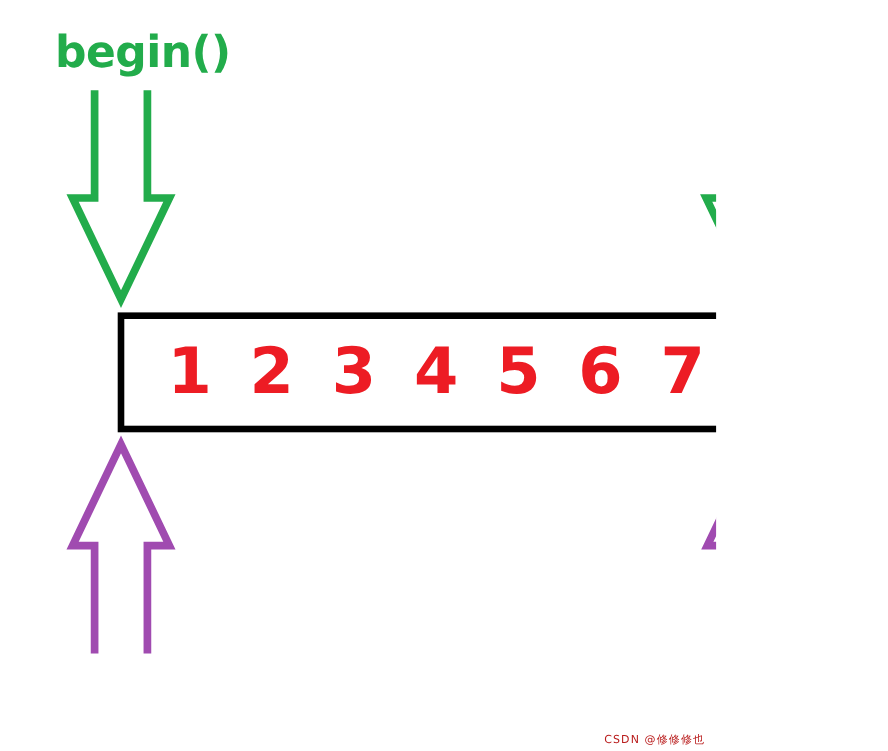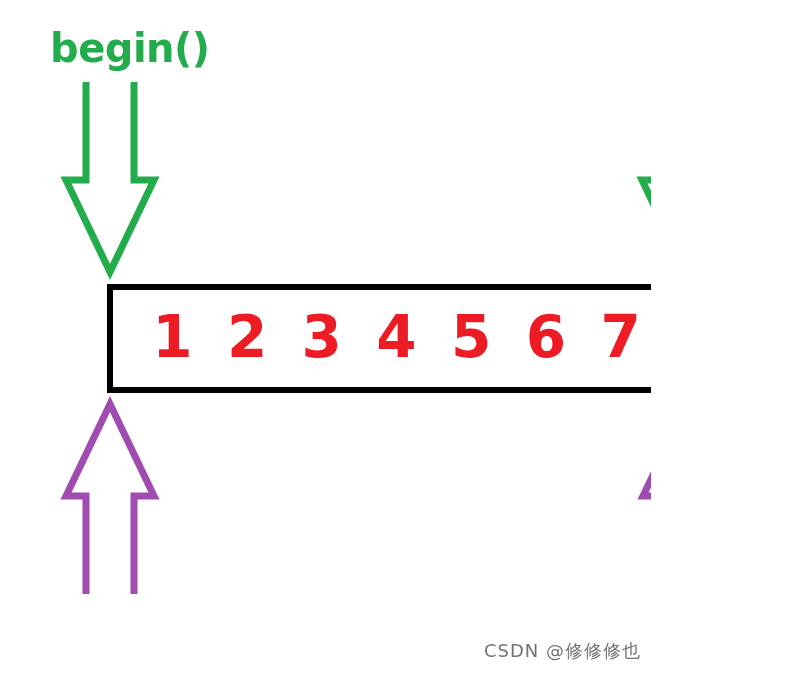--- a/index.html
+++ b/index.html
@@ -69,24 +69,24 @@
     font-size: 58px;
     line-height: 1;
     color: #ED1C24;
     user-select: none;
   }
 
   
   #watermark {
     position: absolute;
     right: 10px;
-    bottom: 20px;
+    bottom: 4px;
     font-family: "DejaVu Sans", sans-serif;
-    font-size: 18px;
-    color: #737373;
+    font-size: 10px;
+    color: #b91c1c;
     letter-spacing: 1px;
     white-space: nowrap;
   }
 </style>
 </head>
 <body>
 
 <div id="canvas">
 
   <div class="label label-green" id="label-begin">begin()</div>

